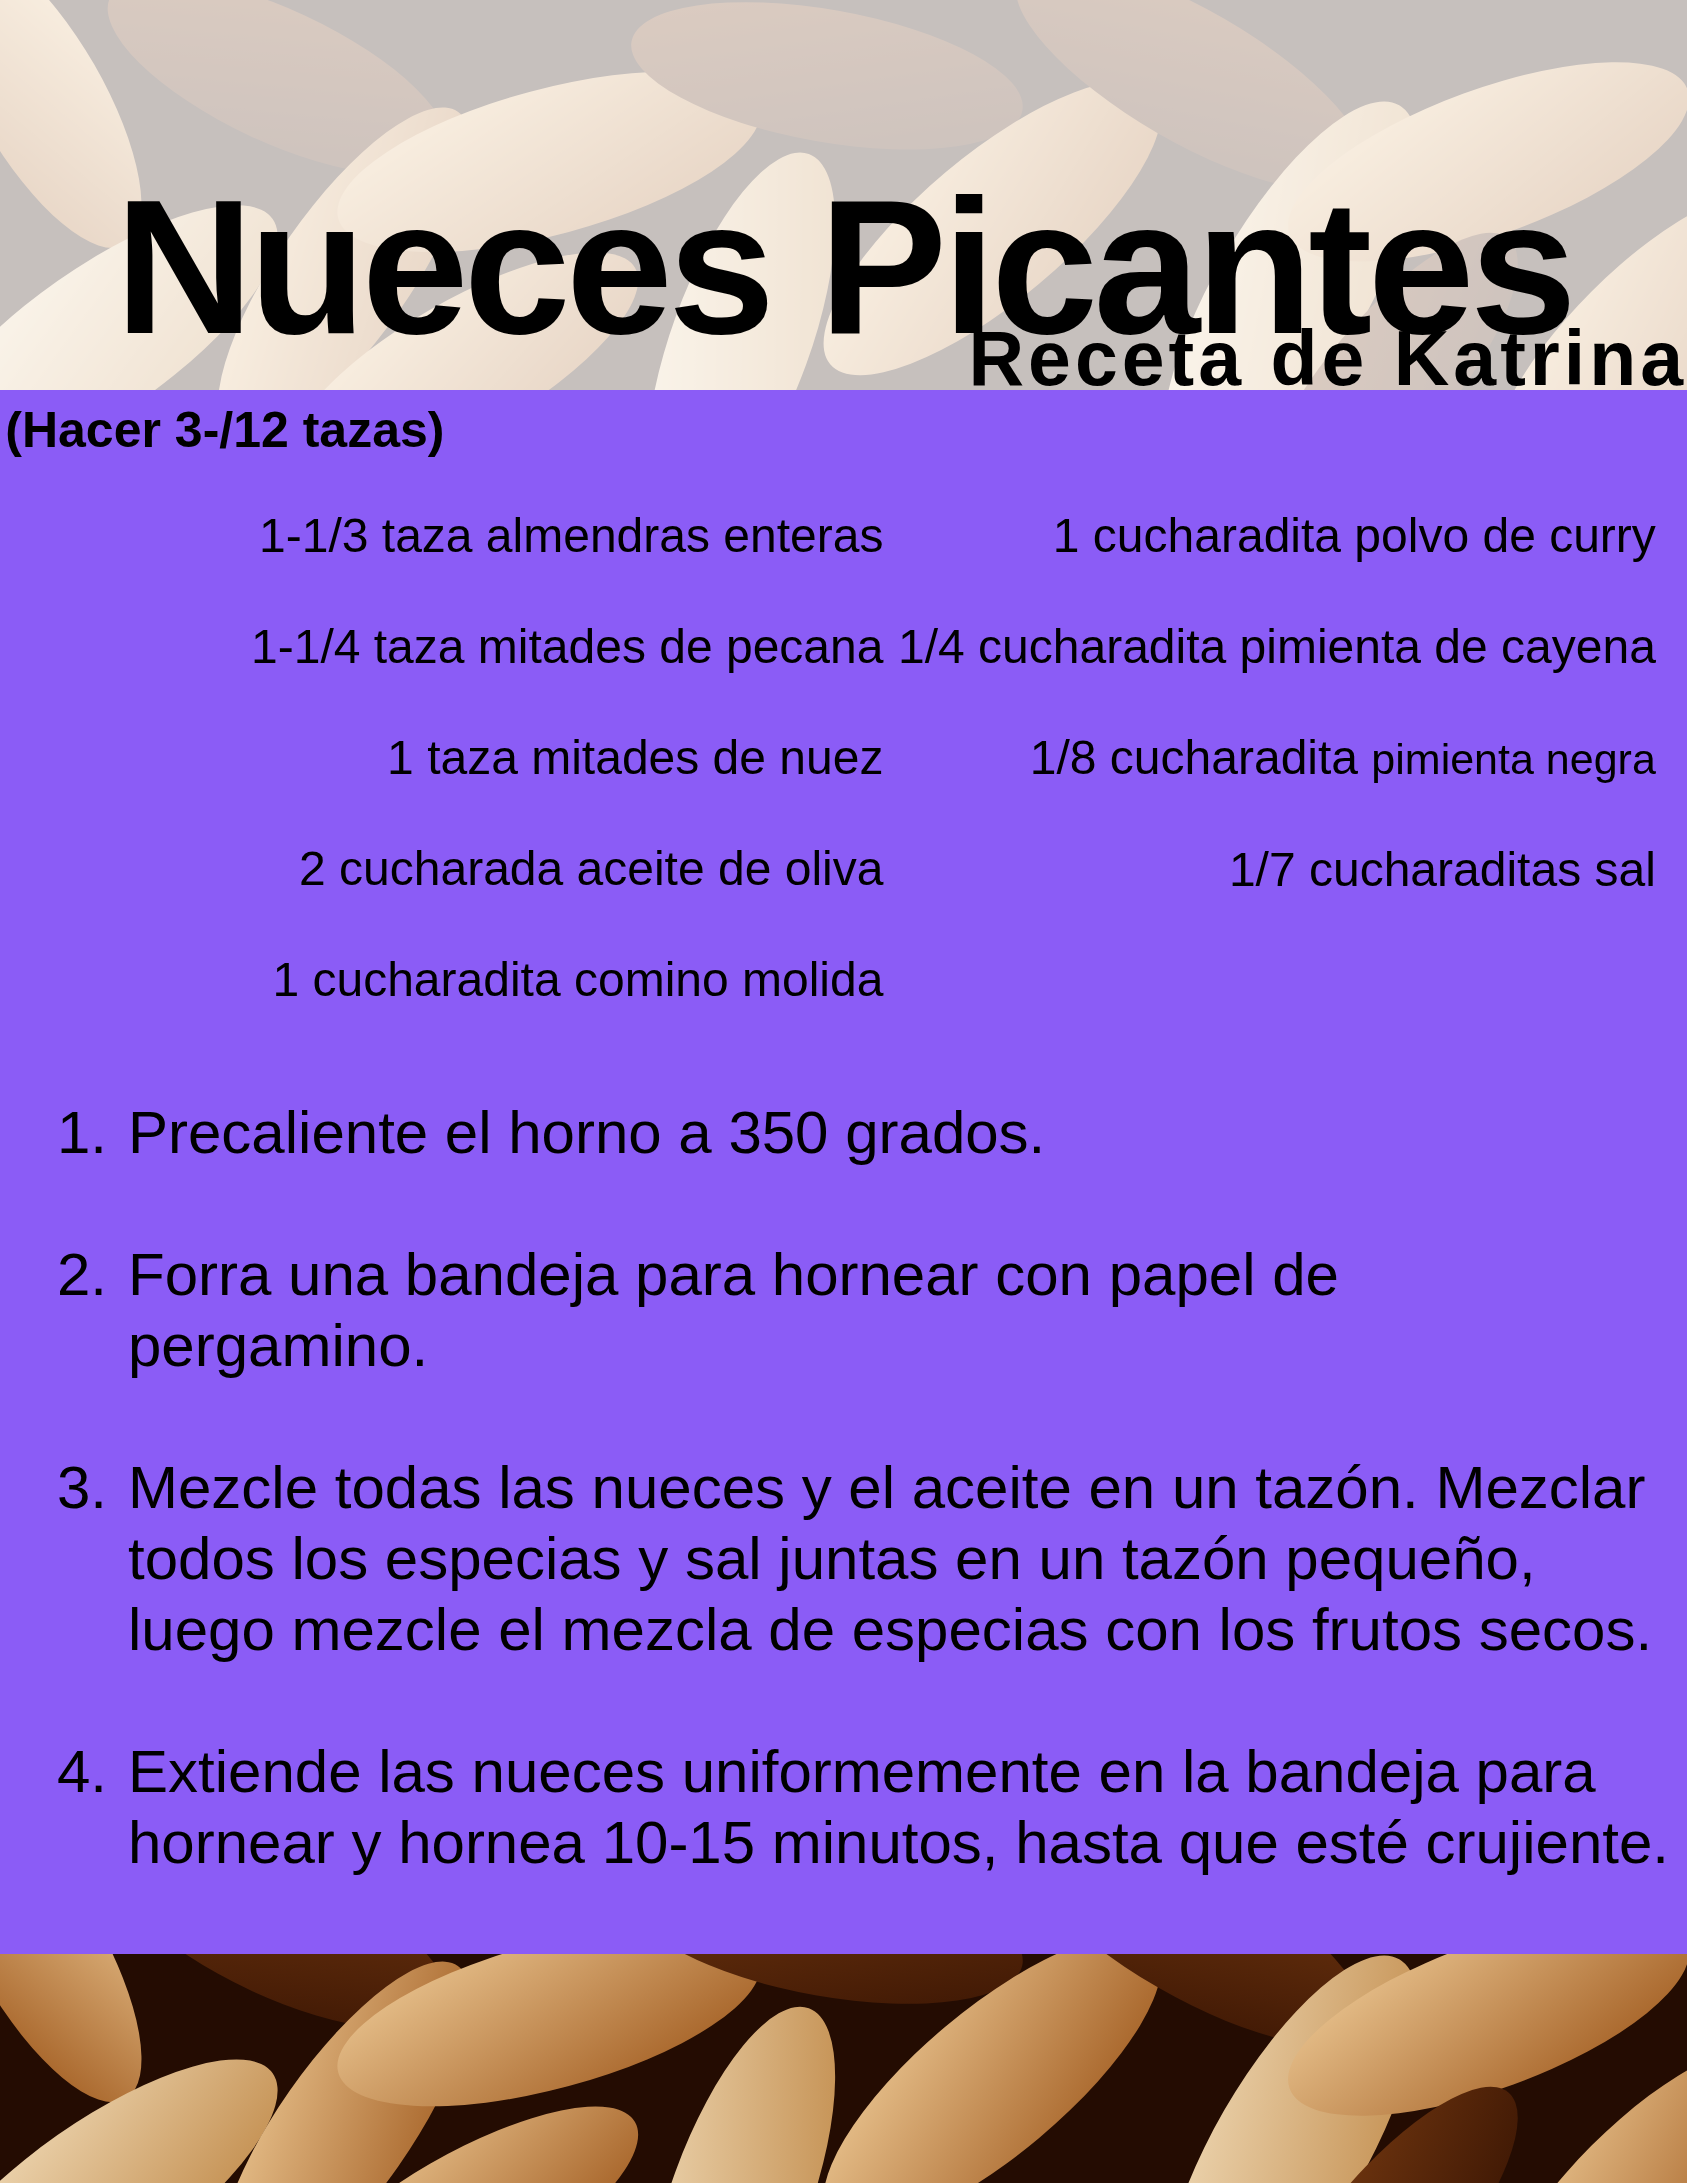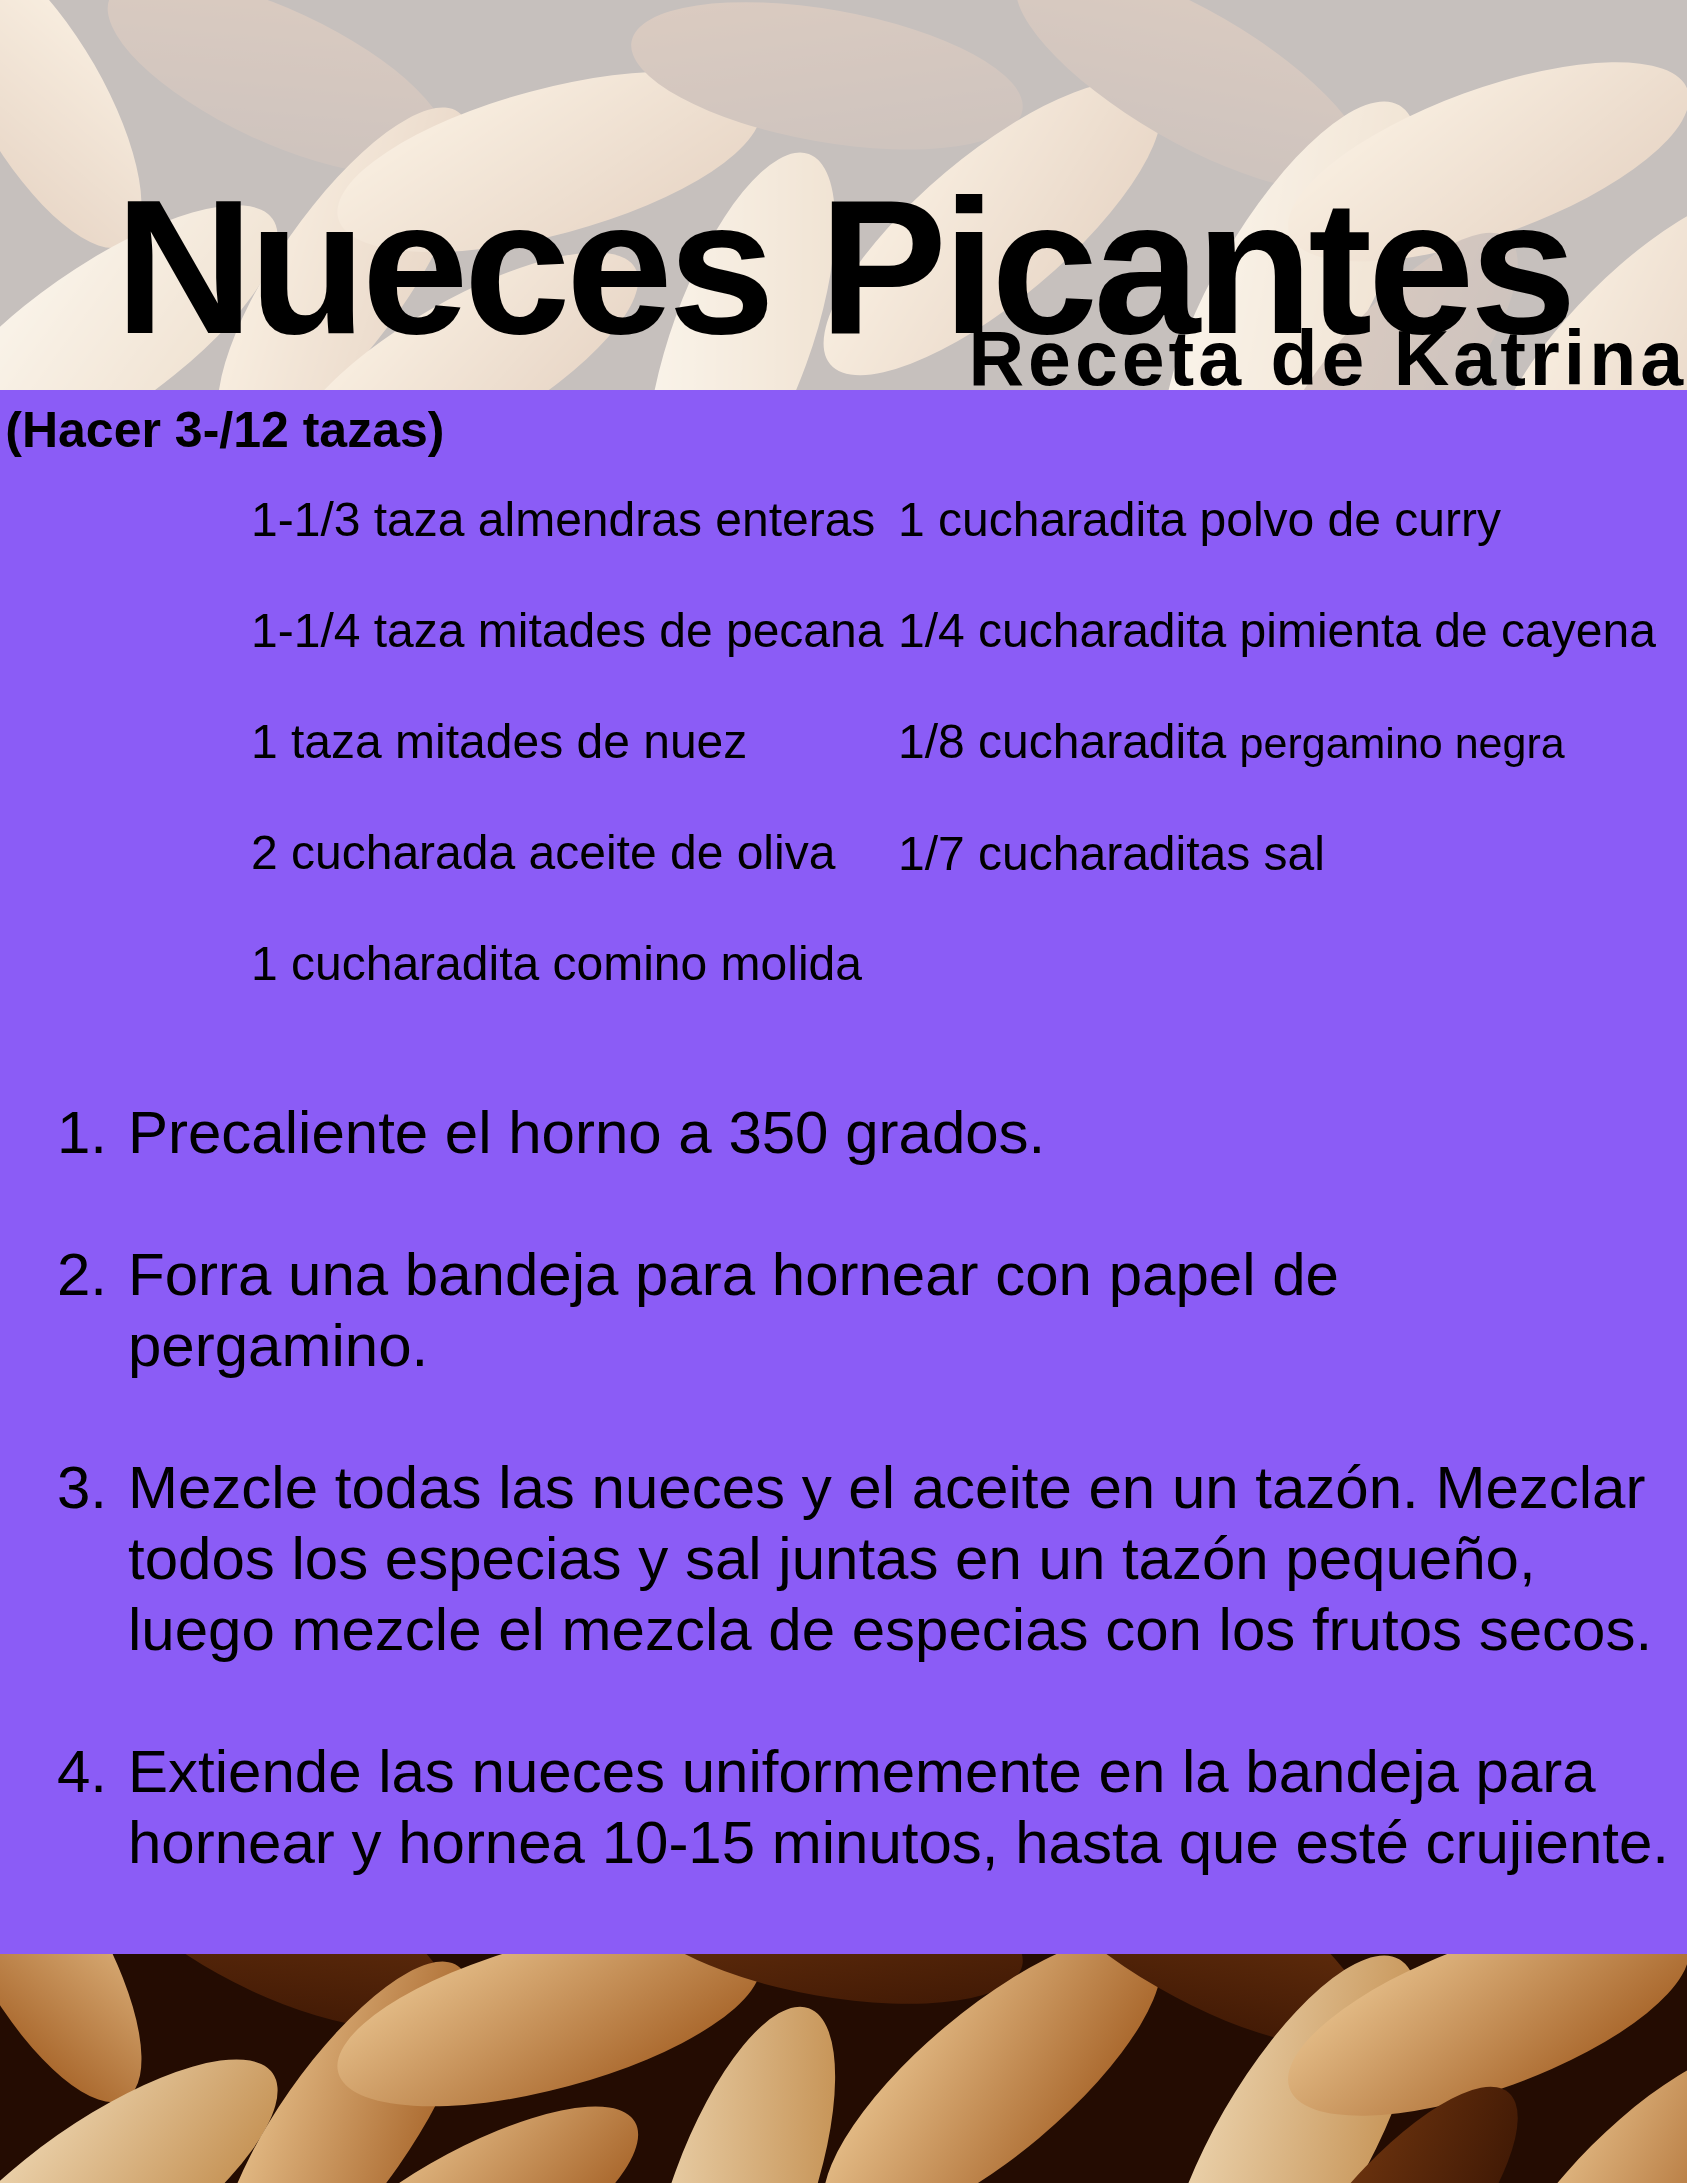--- a/index.html
+++ b/index.html
@@ -30,21 +30,21 @@
     font-size:77px;line-height:78px;letter-spacing:4px;
     white-space:nowrap;
   }
   
   .yield{
     position:absolute;left:5.3px;top:402px;
     font-weight:bold;font-size:50px;line-height:57px;
     white-space:nowrap;
   }
   
-  .ing-col{position:absolute;top:492px;}
+  .ing-col{position:absolute;top:508px;text-align:right;}
   .ing-col.left{left:251px;}
   .ing-col.right{left:898px;}
   .ing-item{
     font-size:48px;line-height:56px;
     margin-bottom:55px;white-space:nowrap;
   }
   .ing-item .small{font-size:43px;}
   
   .steps{position:absolute;left:57px;top:1097px;width:1628px;}
   .step{display:flex;margin-bottom:71px;}
@@ -108,21 +108,21 @@
     <div class="ing-item">1 taza mitades de nuez</div>
     <div class="ing-item">2 cucharada aceite de oliva</div>
     <div class="ing-item">1 cucharadita comino molida</div>
   </div>
 
   <div class="ing-col right">
     <div class="ing-item">1 cucharadita polvo de curry</div>
     <div class="ing-item">
       <div class="line">1/4 cucharadita pimienta de cayena</div>
     </div>
-    <div class="ing-item"><span>1/8 cucharadita </span><span class="small">pergamino negra</span></div>
+    <div class="ing-item"><span>1/8 cucharadita </span><span class="small">pimienta negra</span></div>
     <div class="ing-item">1/7 cucharaditas sal</div>
   </div>
 
   <div class="steps">
 
     <div class="step">
       <div class="step-num">1.</div>
       <div class="step-text">
         <div class="line">Precaliente el horno a 350 grados.</div>
       </div>

